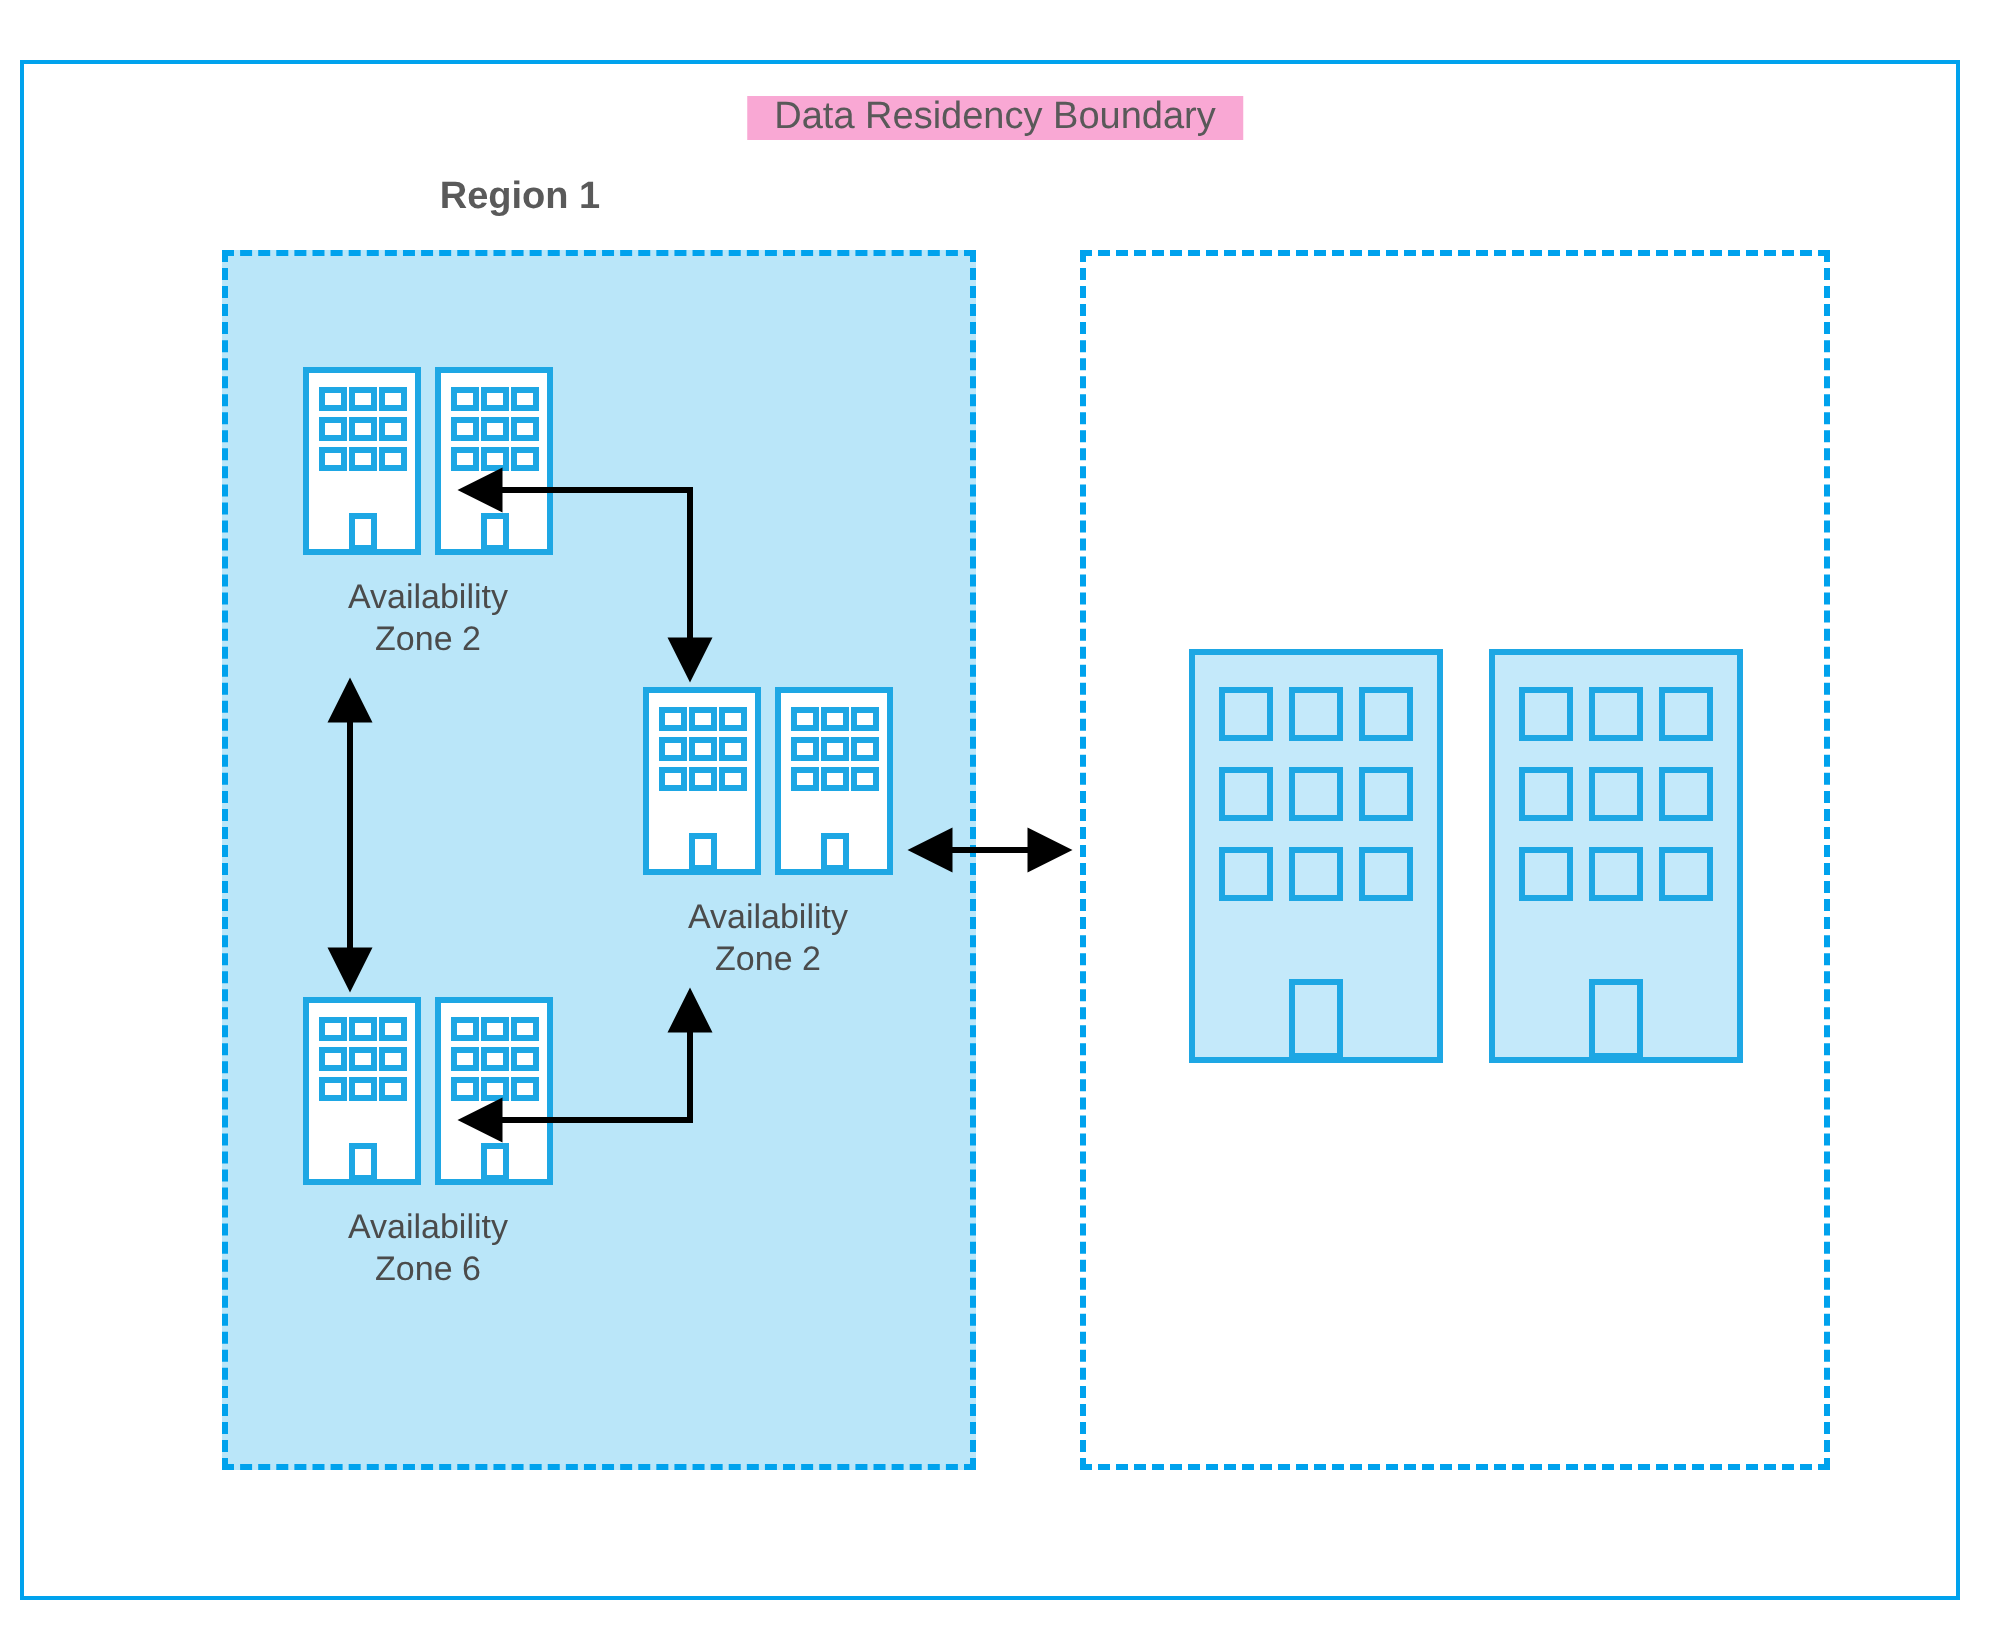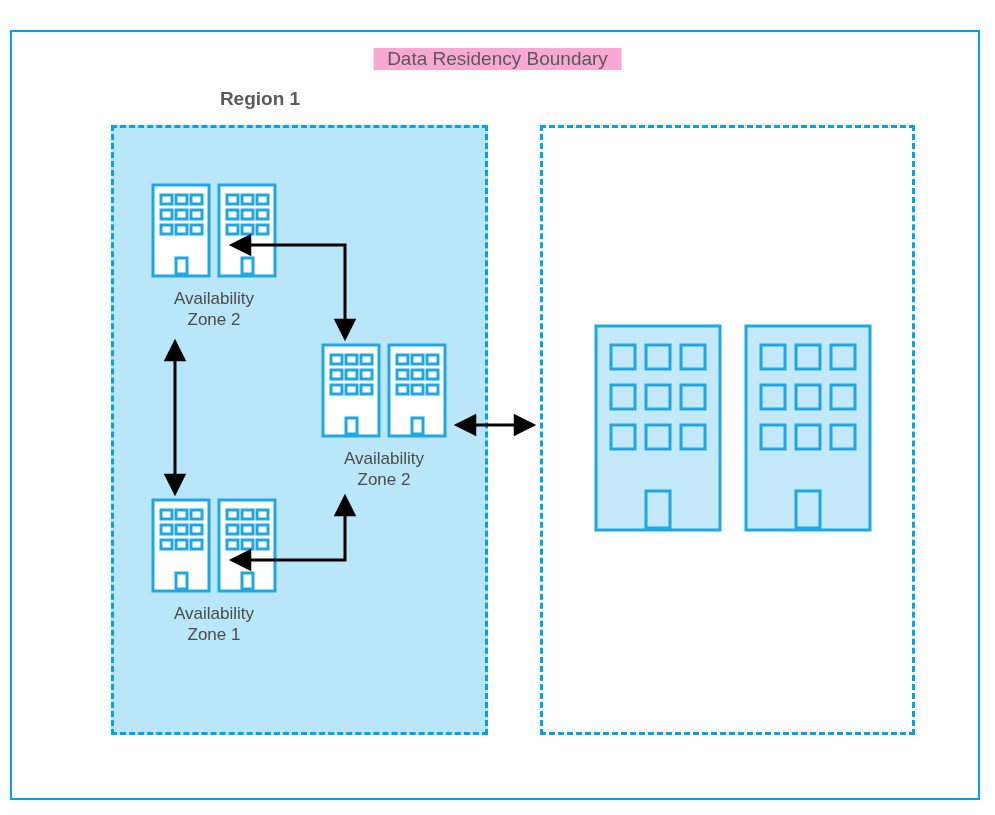--- a/index.html
+++ b/index.html
@@ -212,21 +212,21 @@
           <rect x="10" y="27" width="11" height="9" fill="none" stroke="#1ea7e4" stroke-width="3"></rect>
           <rect x="25" y="27" width="11" height="9" fill="none" stroke="#1ea7e4" stroke-width="3"></rect>
           <rect x="40" y="27" width="11" height="9" fill="none" stroke="#1ea7e4" stroke-width="3"></rect>
           <rect x="10" y="42" width="11" height="9" fill="none" stroke="#1ea7e4" stroke-width="3"></rect>
           <rect x="25" y="42" width="11" height="9" fill="none" stroke="#1ea7e4" stroke-width="3"></rect>
           <rect x="40" y="42" width="11" height="9" fill="none" stroke="#1ea7e4" stroke-width="3"></rect>
           <rect x="25" y="75" width="11" height="16" fill="none" stroke="#1ea7e4" stroke-width="3"></rect>
         </svg>
       </div>
       <div>Availability</div>
-      <div>Zone 1</div>
+      <div>Zone 6</div>
     </div>
   </div>
 
   <div class="region-box region2">
 
     <svg class="big-bld" style="left:50px; top:195px;" width="130" height="210" viewBox="0 0 130 210">
       <rect x="3" y="3" width="124" height="204" fill="#c4e9fa" stroke="#1ea7e4" stroke-width="3"></rect>
 
       <rect x="18" y="22" width="24" height="24" fill="none" stroke="#1ea7e4" stroke-width="3"></rect>
       <rect x="53" y="22" width="24" height="24" fill="none" stroke="#1ea7e4" stroke-width="3"></rect>

